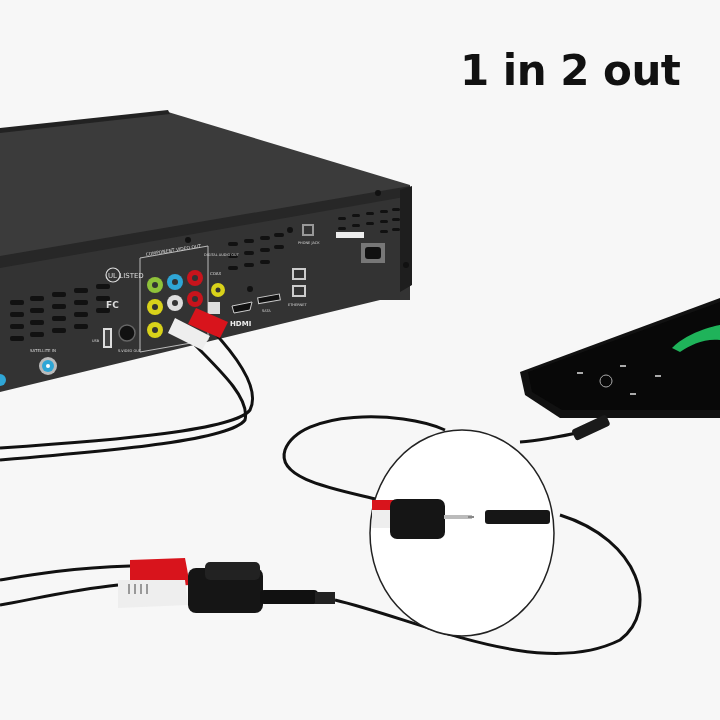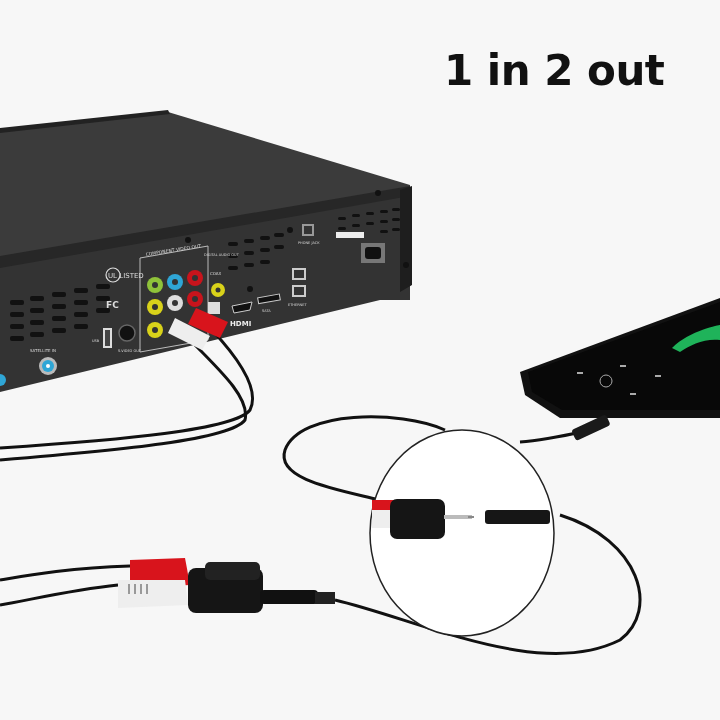--- a/index.html
+++ b/index.html
@@ -1,17 +1,17 @@
 <!DOCTYPE html>
 <html><head>
 <meta charset="utf-8">
 <style>
   html,body{margin:0;padding:0;}
   body{width:720px;height:720px;overflow:hidden;background:#f7f7f7;position:relative;font-family:"DejaVu Sans",sans-serif;}
-  .headline{position:absolute;left:444px;top:50px;font-family:"DejaVu Sans",sans-serif;font-weight:bold;font-size:42px;letter-spacing:-0.5px;color:#111;line-height:1;}
+  .headline{position:absolute;left:460px;top:50px;font-family:"DejaVu Sans",sans-serif;font-weight:bold;font-size:42px;letter-spacing:-0.5px;color:#111;line-height:1;}
   svg.scene{position:absolute;left:0;top:0;}
   .lbl{font-family:"DejaVu Sans",sans-serif;fill:#d8d8d8;}
 </style>
 </head>
 <body>
 
 <div class="headline">1 in 2 out</div>
 
 <svg class="scene" width="720" height="720" viewBox="0 0 720 720">
 

